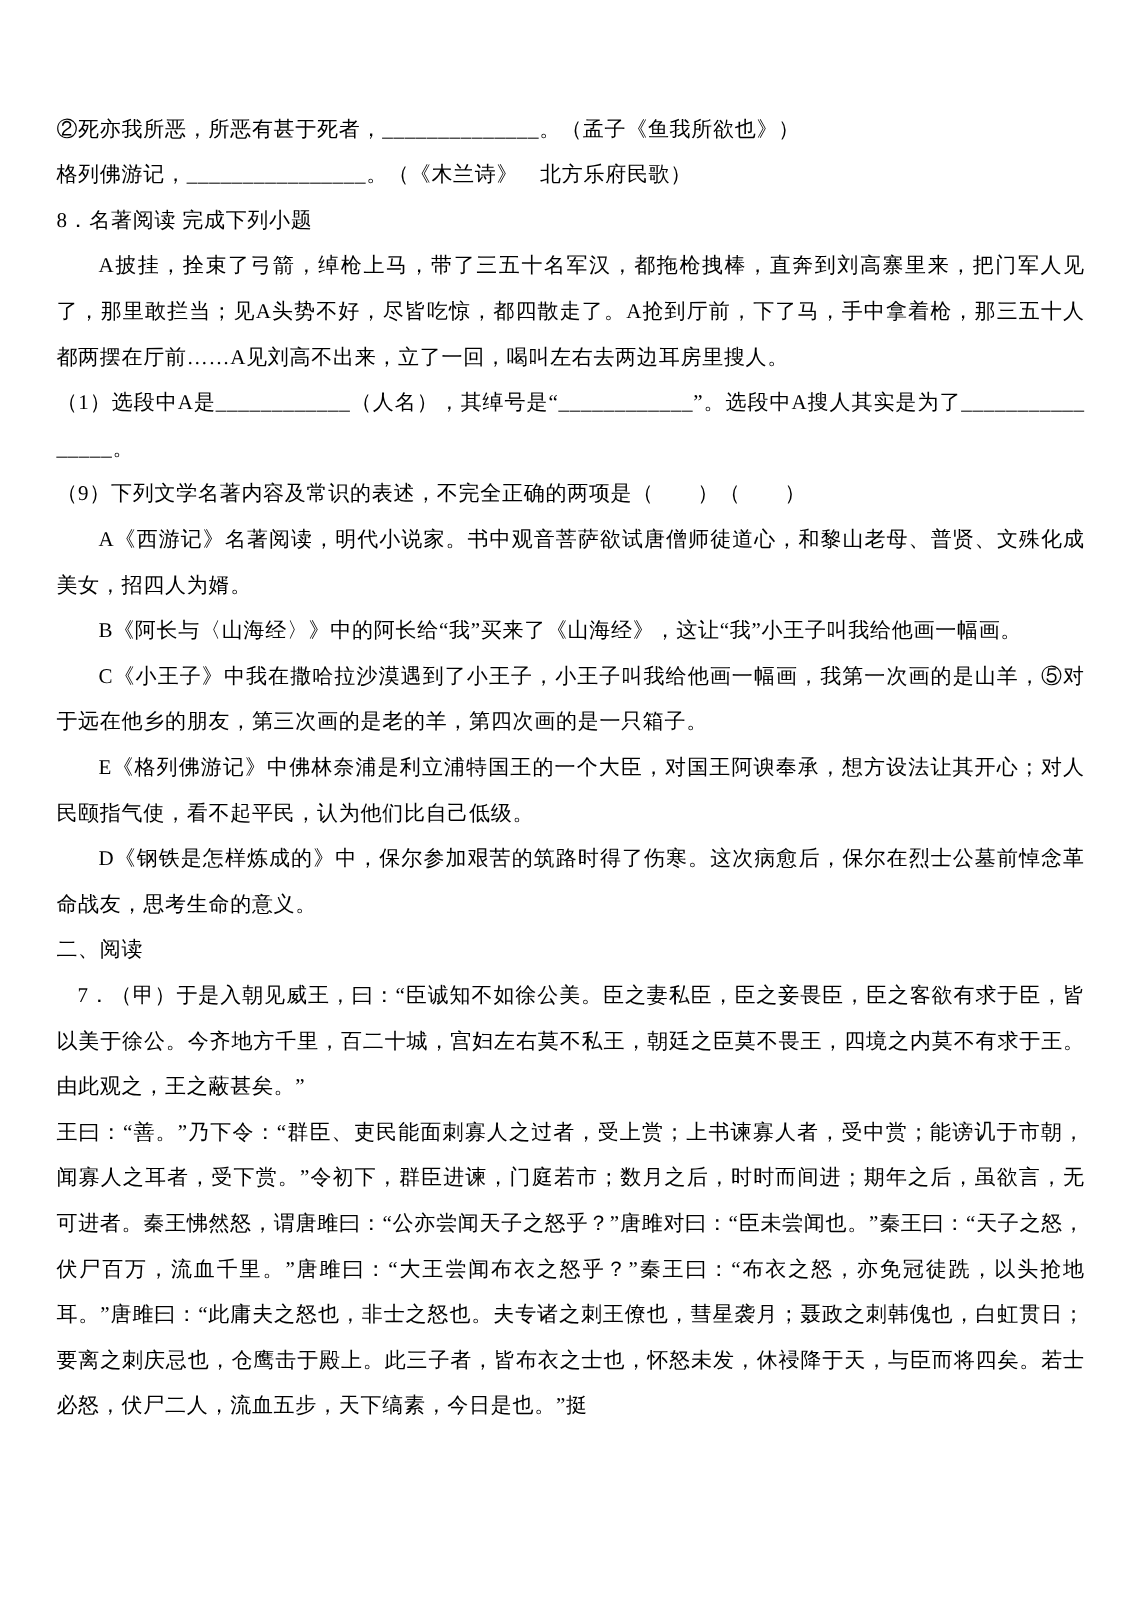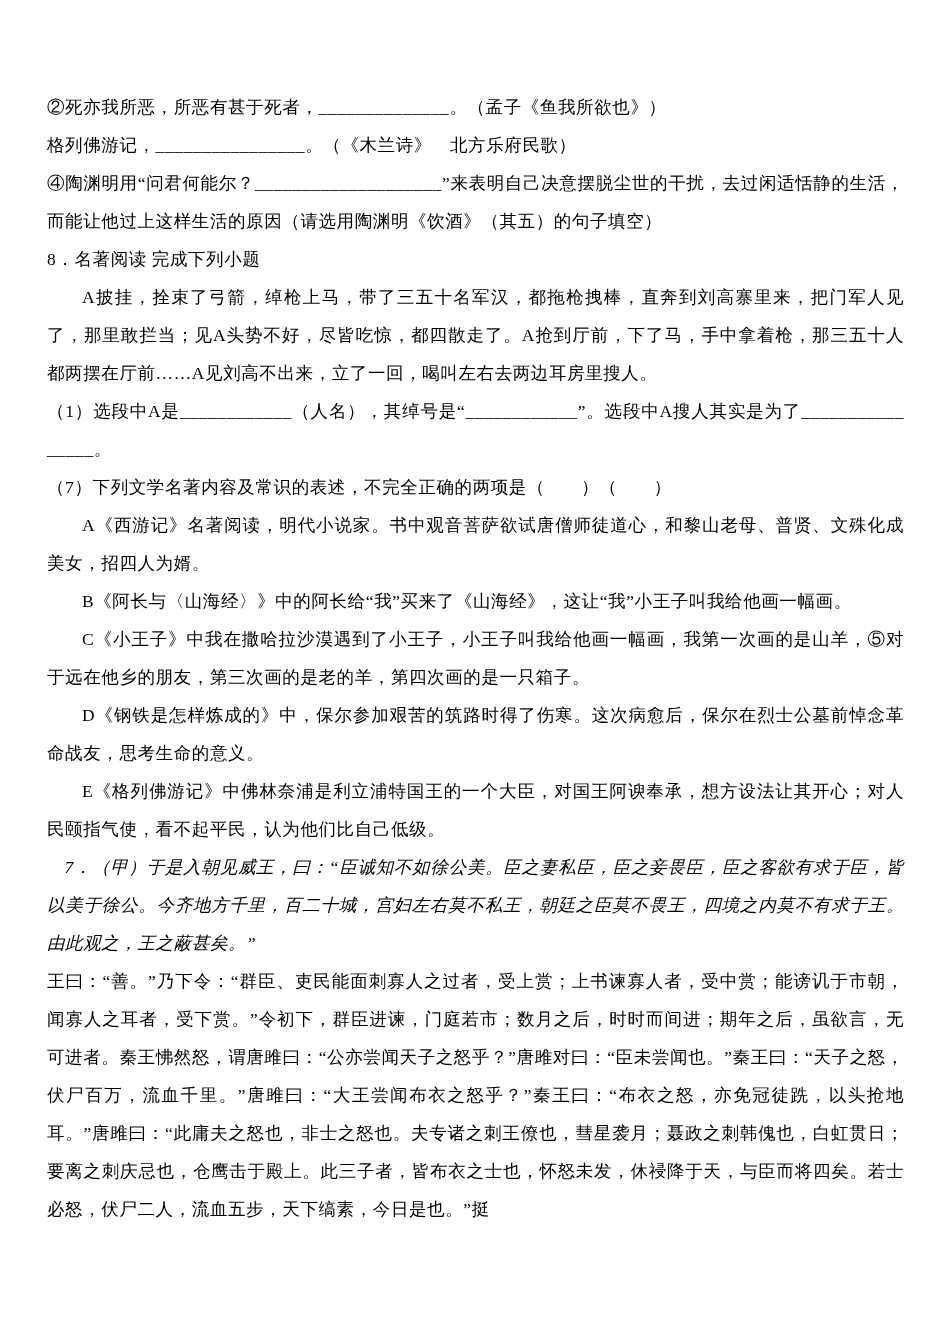--- a/index.html
+++ b/index.html
@@ -19,33 +19,33 @@
     overflow: hidden;
   }
   .para {
     font-size: 17.5px;
     line-height: 38px;
     text-align: justify;
     letter-spacing: 0.6px;
     word-break: break-all;
   }
   .indent2 { text-indent: 2em; font-family: Liberation Serif, serif; }
-  .indent1 { text-indent: 1em; font-style: italic; }
+  .indent1 { text-indent: 1em; }
 </style>
 </head>
 <body>
 
 <div class="page">
   <p class="para">②死亦我所恶，所恶有甚于死者，______________。（孟子《鱼我所欲也》）</p>
   <p class="para">格列佛游记，________________。（《木兰诗》　北方乐府民歌）</p>
-  <p class="para">④陶渊明用“问君何能尔？____________________”来表明自己决意摆脱尘世的干扰，去过闲适恬静的生活，而能让他过上这样生活的原因（请选用陶渊明《饮酒》（其五）的句子填空）</p>
   <p class="para">8．名著阅读 完成下列小题</p>
   <p class="para indent2">A披挂，拴束了弓箭，绰枪上马，带了三五十名军汉，都拖枪拽棒，直奔到刘高寨里来，把门军人见了，那里敢拦当；见A头势不好，尽皆吃惊，都四散走了。A抢到厅前，下了马，手中拿着枪，那三五十人都两摆在厅前……A见刘高不出来，立了一回，喝叫左右去两边耳房里搜人。</p>
   <p class="para">（1）选段中A是____________（人名），其绰号是“____________”。选段中A搜人其实是为了________________。</p>
-  <p class="para">（7）下列文学名著内容及常识的表述，不完全正确的两项是（　　）（　　）</p>
+  <p class="para">（9）下列文学名著内容及常识的表述，不完全正确的两项是（　　）（　　）</p>
   <p class="para indent2">A《西游记》名著阅读，明代小说家。书中观音菩萨欲试唐僧师徒道心，和黎山老母、普贤、文殊化成美女，招四人为婿。</p>
   <p class="para indent2">B《阿长与〈山海经〉》中的阿长给“我”买来了《山海经》，这让“我”小王子叫我给他画一幅画。</p>
   <p class="para indent2">C《小王子》中我在撒哈拉沙漠遇到了小王子，小王子叫我给他画一幅画，我第一次画的是山羊，⑤对于远在他乡的朋友，第三次画的是老的羊，第四次画的是一只箱子。</p>
+  <p class="para indent2">E《格列佛游记》中佛林奈浦是利立浦特国王的一个大臣，对国王阿谀奉承，想方设法让其开心；对人民颐指气使，看不起平民，认为他们比自己低级。</p>
   <p class="para indent2">D《钢铁是怎样炼成的》中，保尔参加艰苦的筑路时得了伤寒。这次病愈后，保尔在烈士公墓前悼念革命战友，思考生命的意义。</p>
-  <p class="para indent2">E《格列佛游记》中佛林奈浦是利立浦特国王的一个大臣，对国王阿谀奉承，想方设法让其开心；对人民颐指气使，看不起平民，认为他们比自己低级。</p>
+  <p class="para">二、阅读</p>
   <p class="para indent1">7．（甲）于是入朝见威王，曰：“臣诚知不如徐公美。臣之妻私臣，臣之妾畏臣，臣之客欲有求于臣，皆以美于徐公。今齐地方千里，百二十城，宫妇左右莫不私王，朝廷之臣莫不畏王，四境之内莫不有求于王。由此观之，王之蔽甚矣。”</p>
   <p class="para">王曰：“善。”乃下令：“群臣、吏民能面刺寡人之过者，受上赏；上书谏寡人者，受中赏；能谤讥于市朝，闻寡人之耳者，受下赏。”令初下，群臣进谏，门庭若市；数月之后，时时而间进；期年之后，虽欲言，无可进者。秦王怫然怒，谓唐雎曰：“公亦尝闻天子之怒乎？”唐雎对曰：“臣未尝闻也。”秦王曰：“天子之怒，伏尸百万，流血千里。”唐雎曰：“大王尝闻布衣之怒乎？”秦王曰：“布衣之怒，亦免冠徒跣，以头抢地耳。”唐雎曰：“此庸夫之怒也，非士之怒也。夫专诸之刺王僚也，彗星袭月；聂政之刺韩傀也，白虹贯日；要离之刺庆忌也，仓鹰击于殿上。此三子者，皆布衣之士也，怀怒未发，休祲降于天，与臣而将四矣。若士必怒，伏尸二人，流血五步，天下缟素，今日是也。”挺</p>
 </div>
 
 </body></html>

